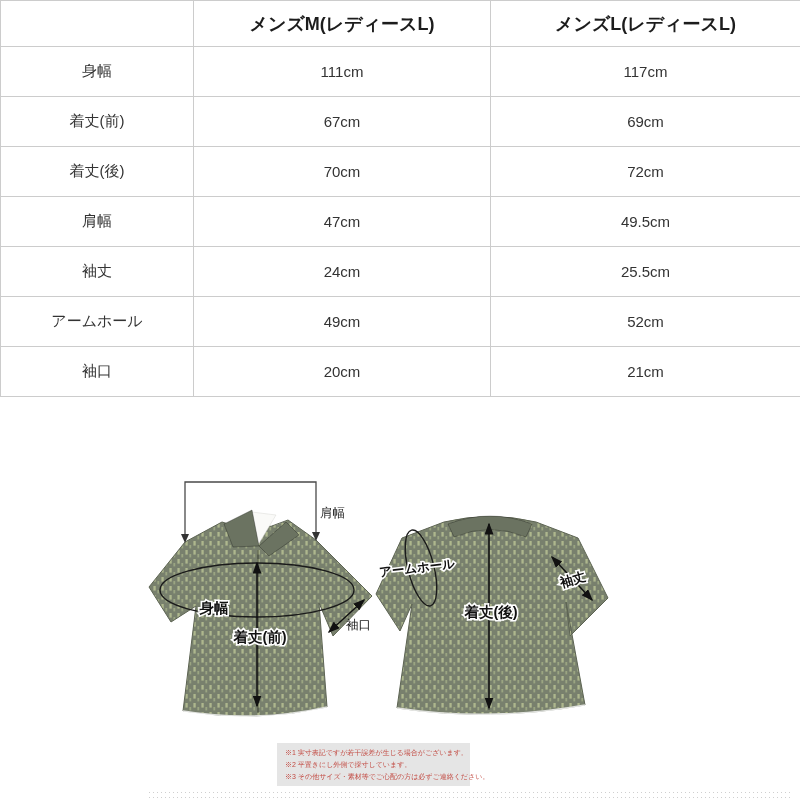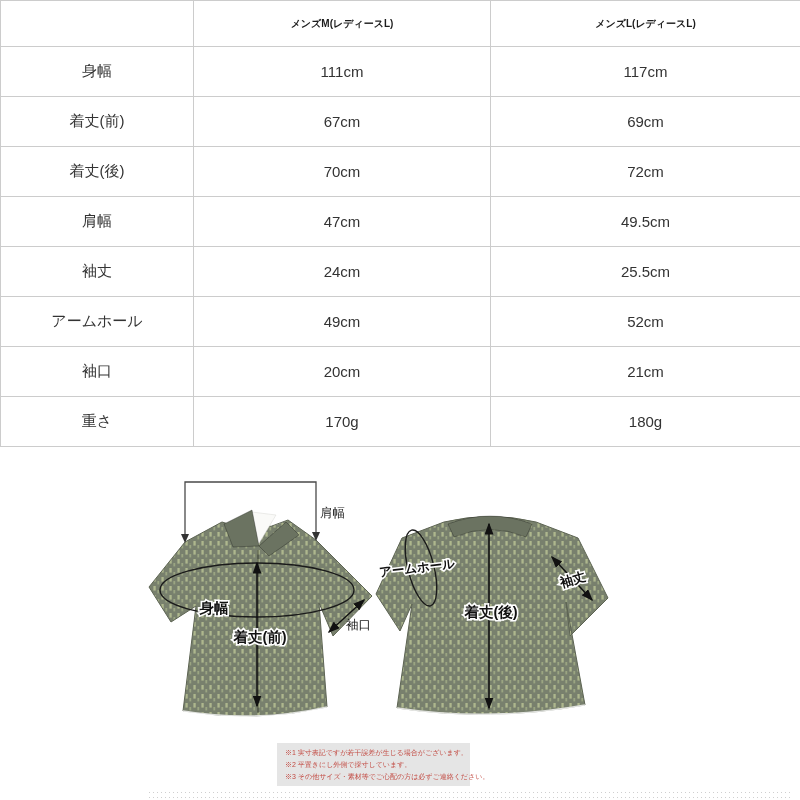--- a/index.html
+++ b/index.html
@@ -22,21 +22,21 @@
     vertical-align: middle;
     background: #fff;
     color: #333;
     font-size: 15px;
   }
   .size-table thead tr { height: 46px; }
   .size-table tbody tr { height: 50px; }
   .size-table th {
     font-weight: bold;
     color: #1c1c1c;
-    font-size: 10px;
+    font-size: 18px;
   }
   .size-table col.c-label { width: 193px; }
   .size-table col.c-m { width: 297px; }
   .size-table col.c-l { width: 310px; }
   
   .diagram {
     position: absolute;
     left: 0; top: 450px;
     width: 800px; height: 350px;
   }
@@ -123,25 +123,20 @@
       <tr>
         <td>アームホール</td>
         <td>49cm</td>
         <td>52cm</td>
       </tr>
       <tr>
         <td>袖口</td>
         <td>20cm</td>
         <td>21cm</td>
       </tr>
-      <tr>
-        <td>重さ</td>
-        <td>170g</td>
-        <td>180g</td>
-      </tr>
     </tbody>
 </table>
 
 <div class="diagram">
   <svg width="800" height="350" viewBox="0 0 800 350">
     <defs>
       <pattern id="fab" width="8" height="9" patternUnits="userSpaceOnUse">
         <rect width="8" height="9" fill="#78806d"></rect>
         <rect x="1.4" y="1" width="2.3" height="4.6" fill="#b7c193" opacity="0.85"></rect>
         <rect x="5.4" y="5" width="1.8" height="3.4" fill="#aab58a" opacity="0.7"></rect>

